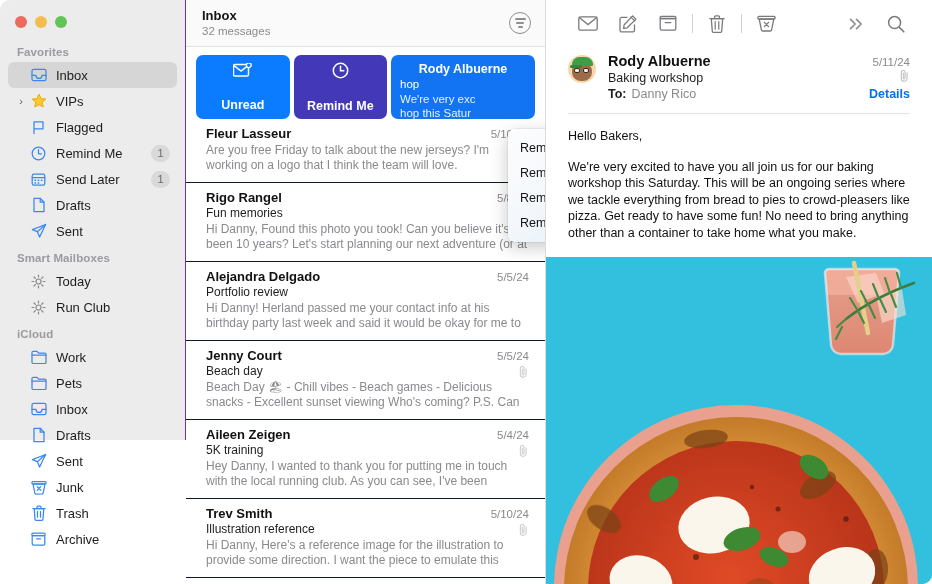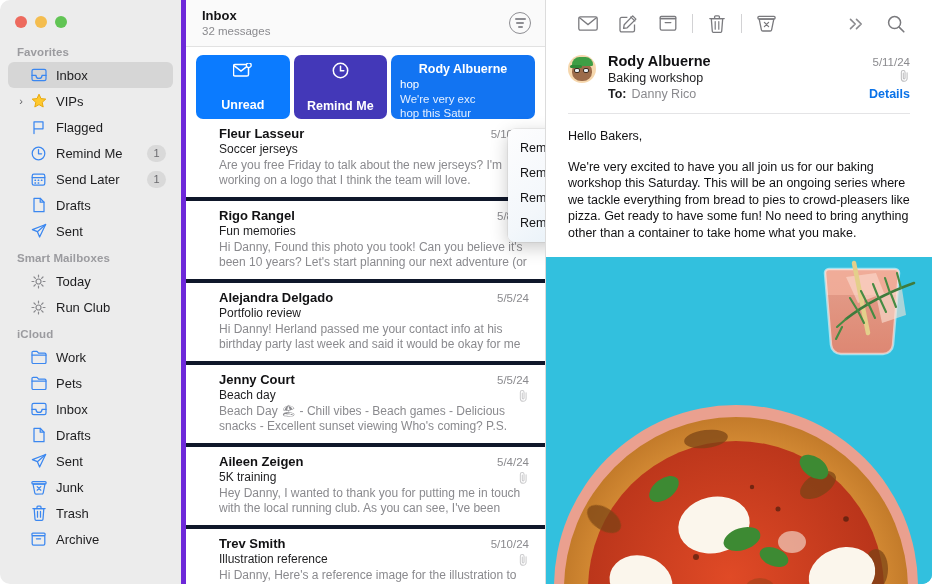--- a/index.html
+++ b/index.html
@@ -9,23 +9,23 @@
     -webkit-font-smoothing:antialiased;
   }
   .window {
     position:relative; width:932px; height:584px;
     display:flex; background:#fff; overflow:hidden;
     border-radius:10px;
   }
 
   
   .sidebar {
-    width:186px; flex:0 0 186px; height:584px;
+    width:186px; flex:0 0 186px; height:440px;
     background:#ececec;
-    border-right:5px solid #6d28d9;
+    border-right:1px solid #6d28d9;
     padding-top:0; position:relative;
   }
   .traffic { display:flex; gap:8px; padding:16px 0 0 15px; height:38px; align-items:flex-start;}
   .tl { width:12px; height:12px; border-radius:50%; }
   .tl.red { background:#ed6a5e; }
   .tl.yellow { background:#f4bd4f; }
   .tl.green { background:#61c454; }
 
   .section-head {
     font-size:11.5px; color:#9b9b9f; font-weight:600;
@@ -89,21 +89,21 @@
   .swipe-btn .sw-label { font-size:12.5px; font-weight:600; }
   .sel-card {
     width:150px; height:64px; border-radius:7px; background:#1274f2;
     color:#fff; padding:6px 9px 0 9px; overflow:hidden;
   }
   .sel-name { font-size:12.5px; font-weight:700; text-align:center; line-height:16px; }
   .sel-sub { font-size:11.5px; line-height:15px; white-space:nowrap; }
   .sel-pre { font-size:11.5px; line-height:14px; white-space:nowrap; color:#e4efff; }
 
   .msg-row {
-    padding:7px 16px 9px 33px; border-bottom:4px solid #0f172a;
+    padding:7px 16px 9px 20px; border-bottom:1px solid #0f172a;
     position:relative;
   }
   .msg-top { display:flex; align-items:baseline; }
   .msg-sender { font-size:13px; font-weight:700; color:#111113; flex:1; }
   .msg-date { font-size:11.5px; color:#8a8a8e; }
   .msg-mid { display:flex; align-items:center; margin-top:1px; }
   .msg-subject { font-size:12px; color:#1d1d1f; flex:1; }
   .clip { width:11px; height:13px; opacity:.45; }
   .msg-preview {
     font-size:12px; color:#8a8a8e; line-height:15px; margin-top:2px;
@@ -379,24 +379,20 @@
           <div class="sel-pre">We're very exc</div>
           <div class="sel-pre">hop this Satur</div>
         </div>
       </div>
 
       <div id="message-rows">
           <div class="msg-row">
             <div class="msg-top">
        <span class="msg-sender">Fleur Lasseur</span>
        <span class="msg-date">5/10/24</span>
-     </div>
-     <div class="msg-mid">
-       <span class="msg-subject">Soccer jerseys</span>
-
      </div>
      <div class="msg-preview">Are you free Friday to talk about the new jerseys? I'm working on a logo that I think the team will love.</div>
           </div>
           <div class="msg-row">
             <div class="msg-top">
        <span class="msg-sender">Rigo Rangel</span>
        <span class="msg-date">5/8/24</span>
      </div>
      <div class="msg-mid">
        <span class="msg-subject">Fun memories</span>

